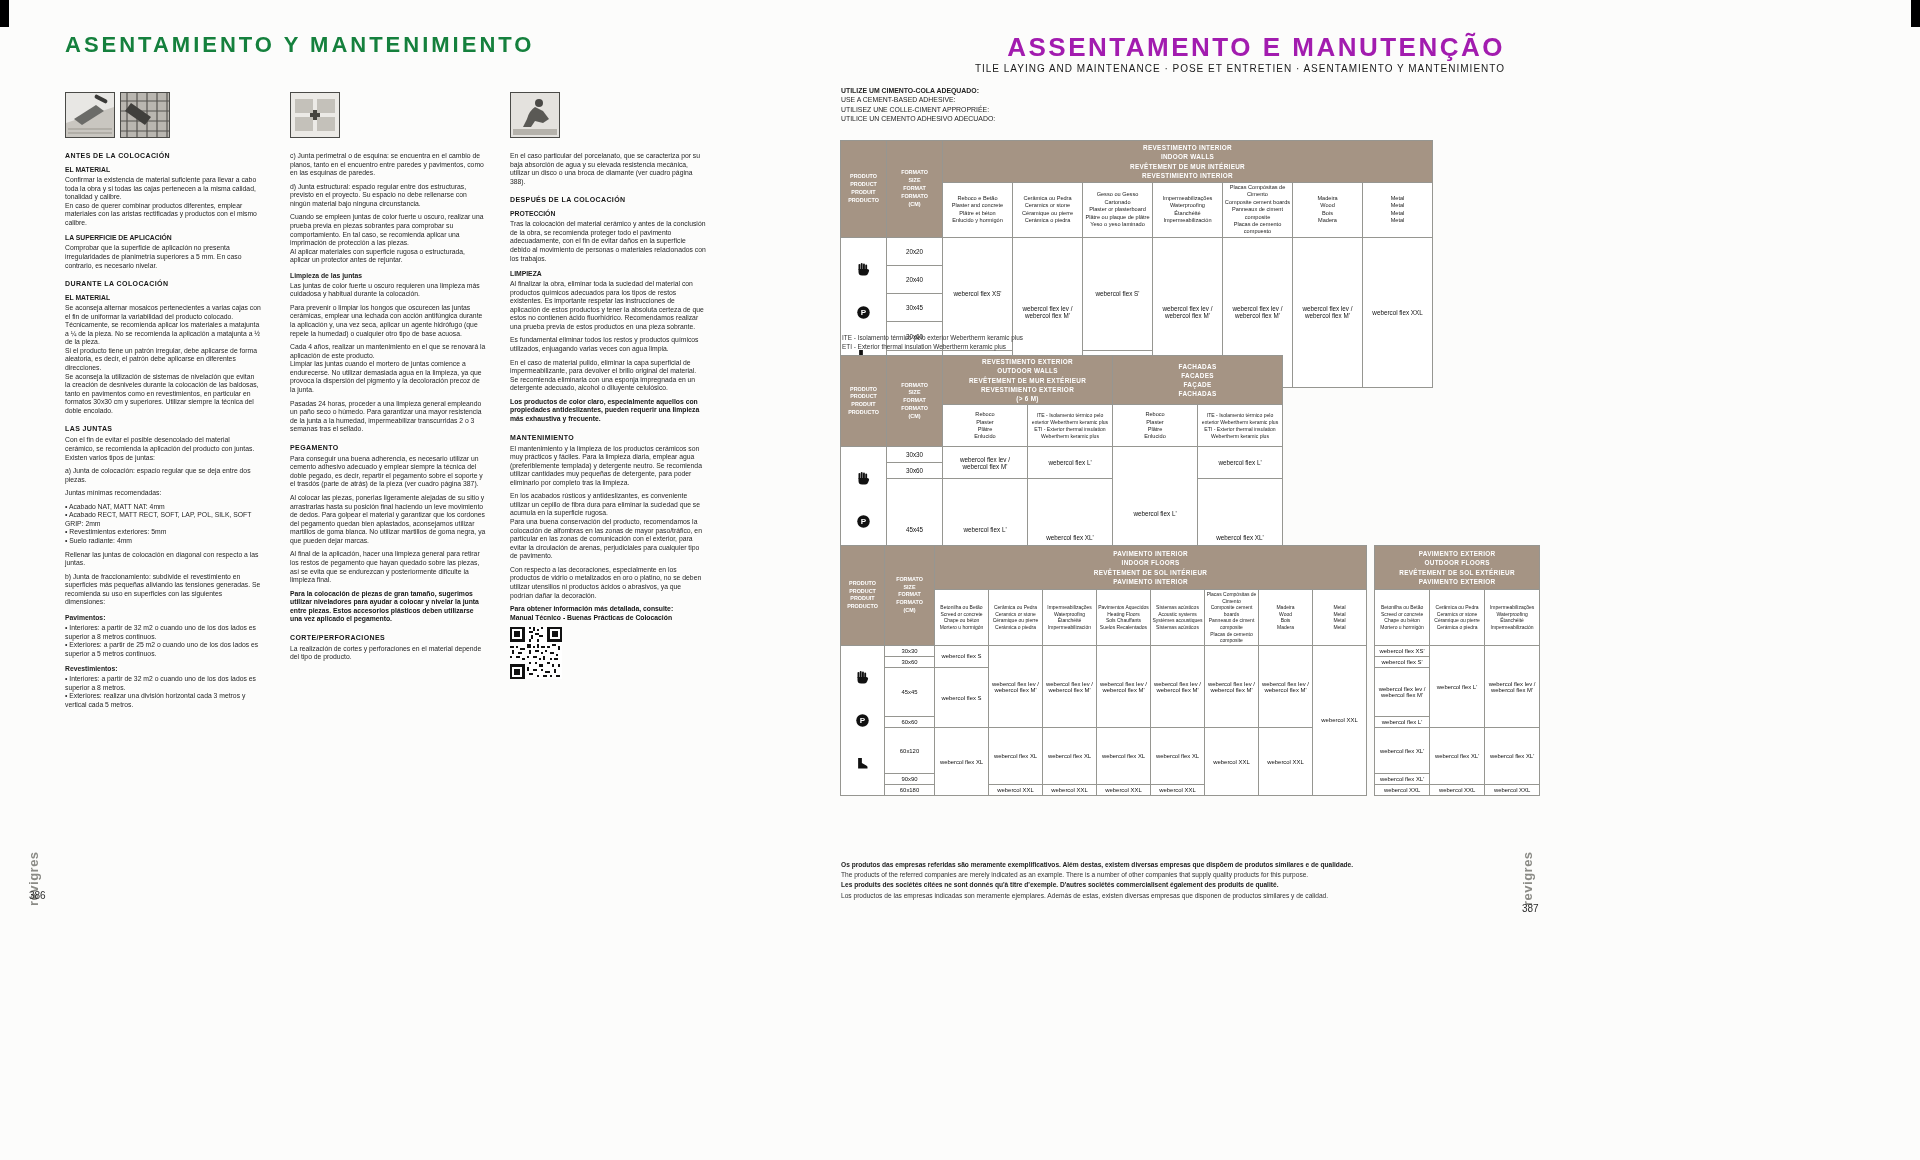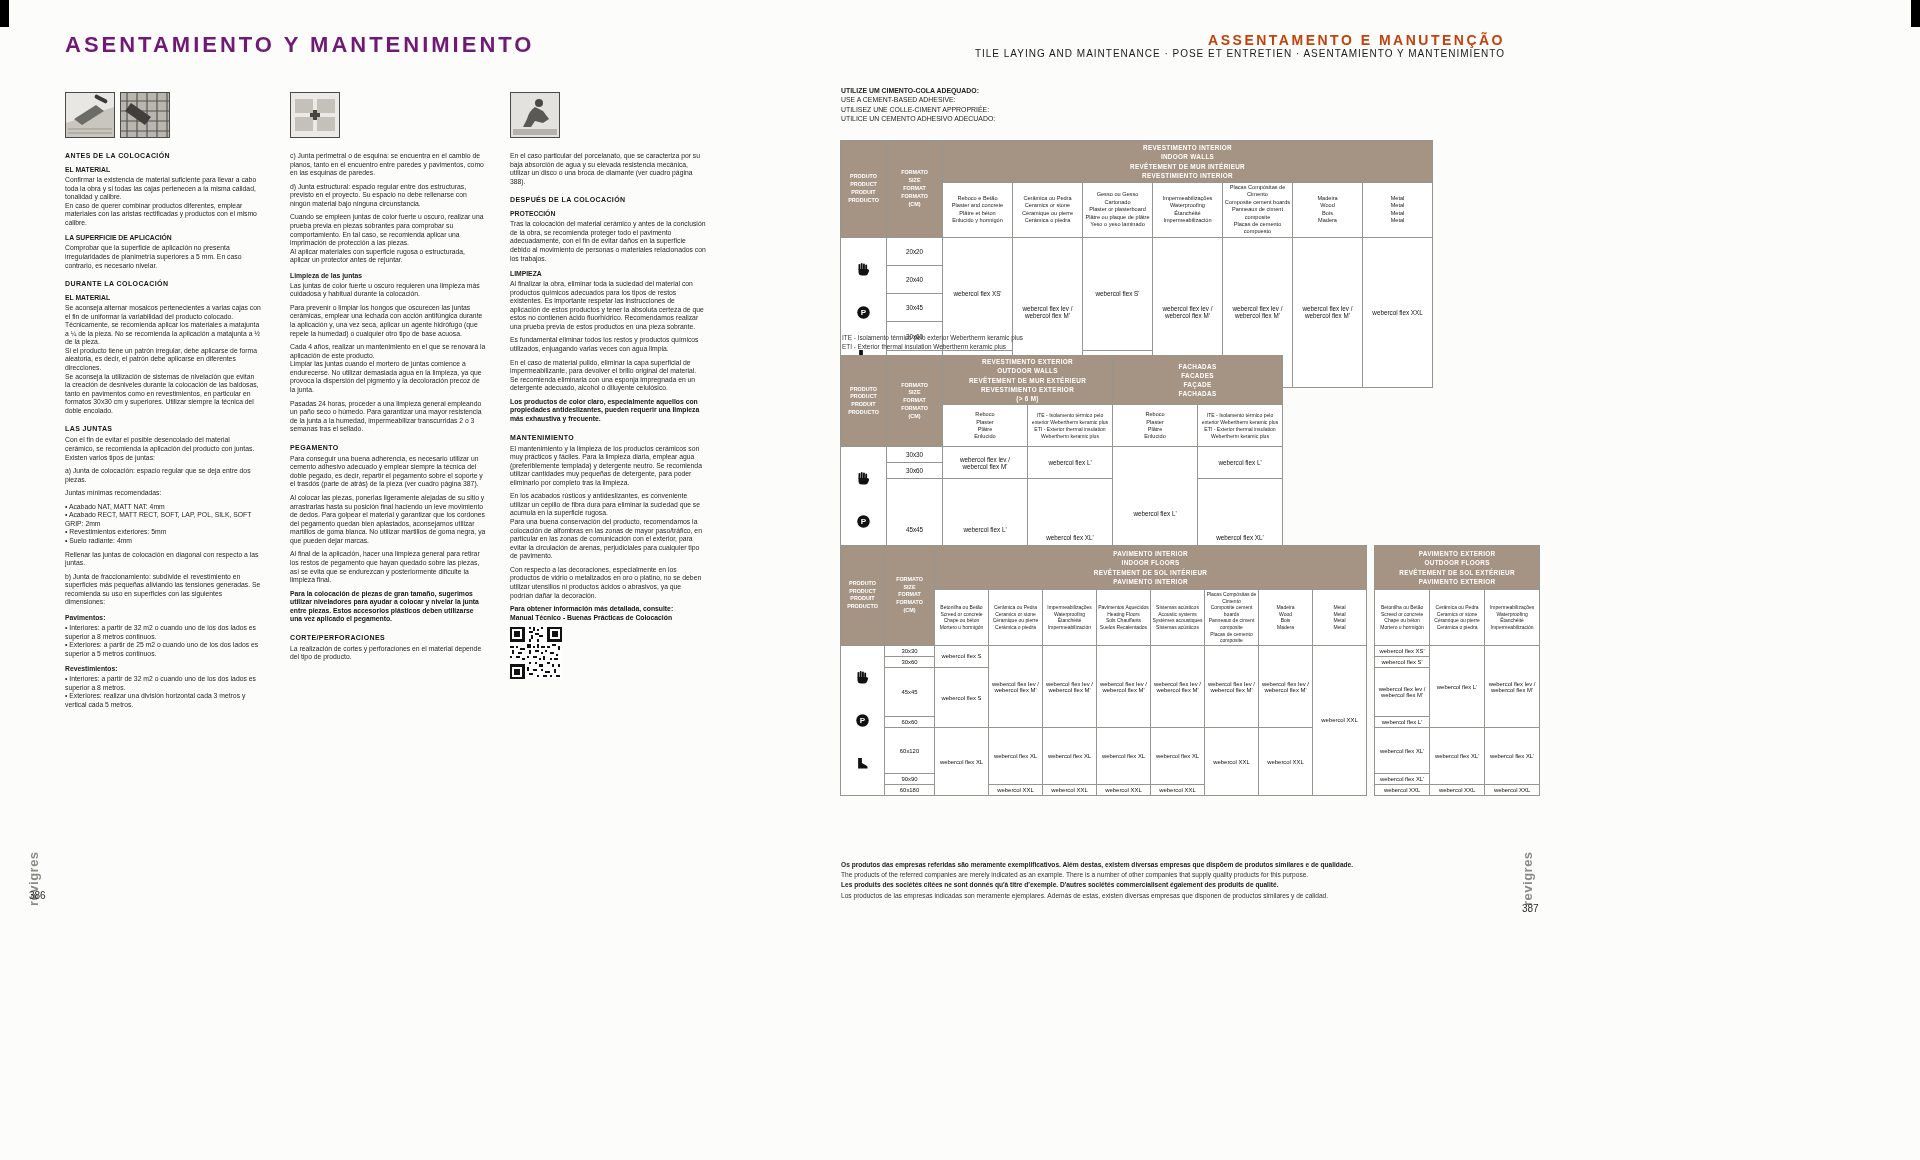--- a/index.html
+++ b/index.html
@@ -6,42 +6,42 @@
   body {
     font-family: "Liberation Sans", sans-serif;
     background: #ffffff;
     width: 1920px; height: 1160px;
     overflow: hidden; position: relative;
   }
   #sheet { position: relative; width: 1920px; height: 1160px; background: #fcfcfb; }
   .mark { position: absolute; top: 0; width: 9px; height: 27px; background: #000; }
 
   
-  .title { position: absolute; font-size: 22px; font-weight: bold; letter-spacing: 3px; color: #701a75; }
+  .title { position: absolute; font-size: 22px; font-weight: bold; letter-spacing: 3px; color: #15803d; }
   #title-left { left: 65px; top: 32px; }
   .illus { position: absolute; top: 92px; width: 50px; height: 46px; border: 1px solid #4a4a47; background: #e8e7e4; overflow: hidden; }
   .colwrap { position: absolute; top: 152px; width: 196px; }
   .colwrap > :first-child { margin-top: 0; }
   .hsec { font-size: 7px; font-weight: bold; letter-spacing: 0.4px; margin: 10px 0 4px; color: #161616; white-space: pre-line; }
   .hsub { font-size: 6.8px; font-weight: bold; margin: 7px 0 3px; color: #1b1b1b; white-space: pre-line; }
   .body { font-size: 6.8px; line-height: 1.26; margin: 0 0 5px; color: #262626; white-space: pre-line; }
   .bodyb { font-size: 6.8px; line-height: 1.26; margin: 0 0 5px; color: #141414; font-weight: bold; white-space: pre-line; }
   .qr { margin-top: 5px; }
 
   .brand-vert { position: absolute; writing-mode: vertical-rl; transform: rotate(180deg);
     font-weight: bold; color: #8b8b86; font-size: 13px; letter-spacing: 0.5px; height: 64px; }
   #brand-left { left: 26px; top: 842px; }
   #brand-right { left: 1520px; top: 842px; }
   .pagenum { position: absolute; font-size: 10px; color: #2c2c2c; }
   #pn-left { left: 29px; top: 890px; }
   #pn-right { left: 1522px; top: 903px; }
 
   
   #right-head { position: absolute; left: 840px; width: 665px; top: 32px; text-align: right; }
-  #title-right { font-size: 14px; font-weight: bold; letter-spacing: 2.5px; color: #c2410c; }
+  #title-right { font-size: 26px; font-weight: bold; letter-spacing: 2.5px; color: #a21caf; }
   #subtitle-right { font-size: 10px; letter-spacing: 1px; color: #1a1a1a; }
   #intro { position: absolute; left: 841px; top: 86px; font-size: 6.9px; line-height: 1.35; color: #222; }
   #intro .l0 { font-weight: bold; }
   #ite-note { position: absolute; left: 842px; top: 333px; font-size: 6.4px; line-height: 1.45; color: #333; }
   #footnotes { position: absolute; left: 841px; top: 860px; width: 660px; }
   .fn { font-size: 6.6px; line-height: 1.55; color: #333; }
   .fn.b { font-weight: bold; color: #1c1c1c; }
 
   .twrap { position: absolute; }
   #t1-wrap { left: 840px; top: 140px; width: 592px; }

